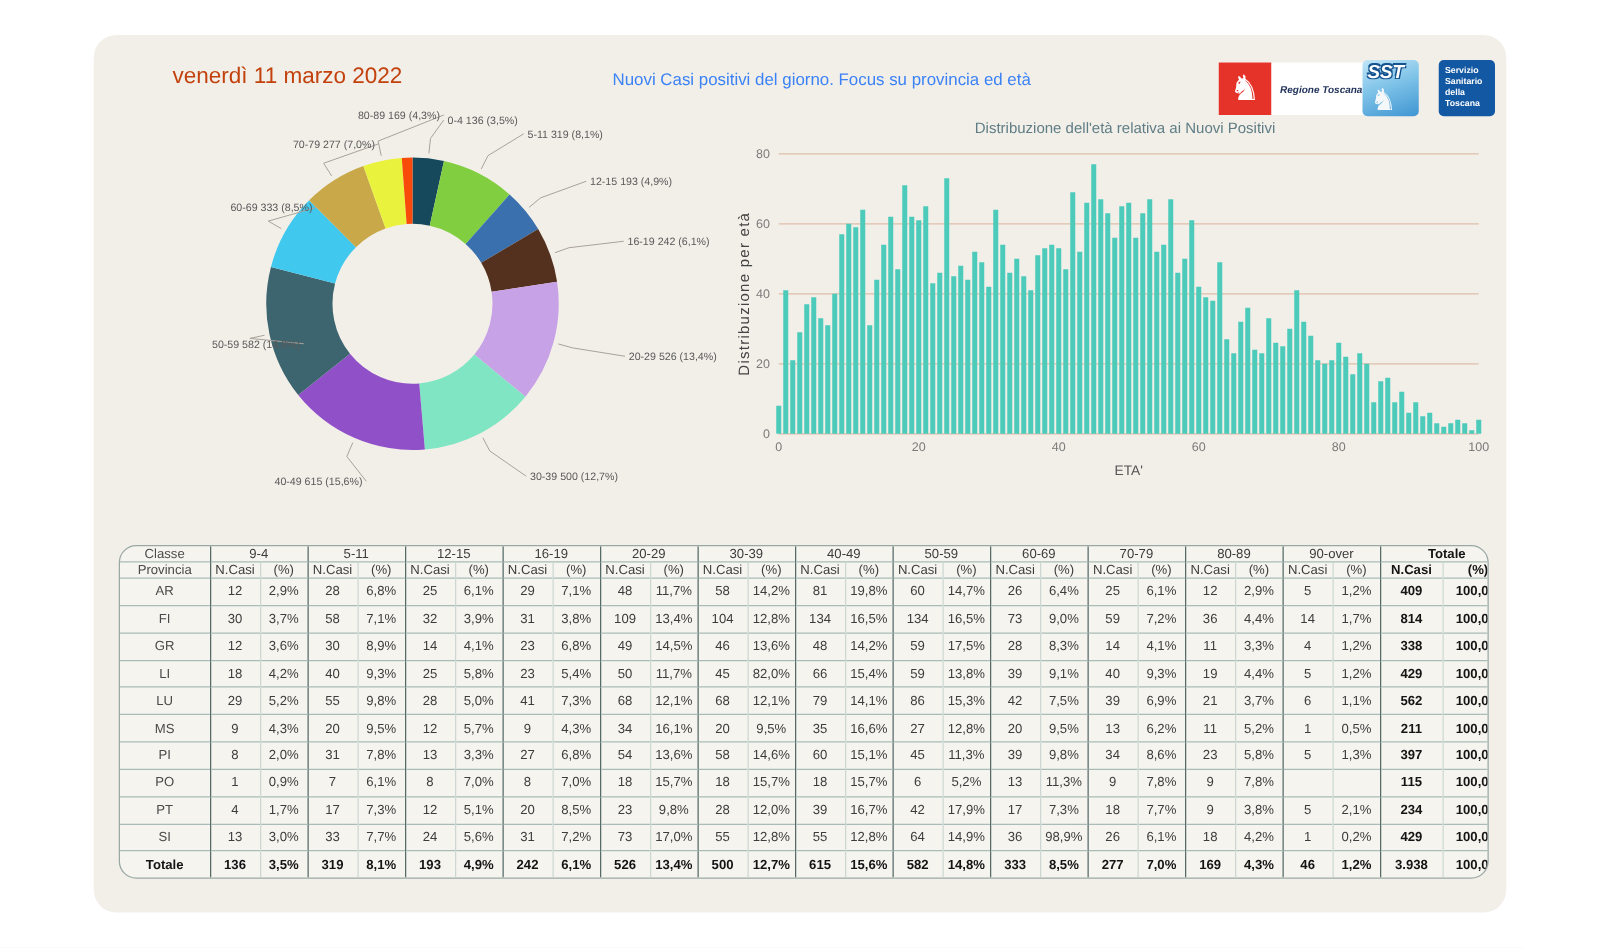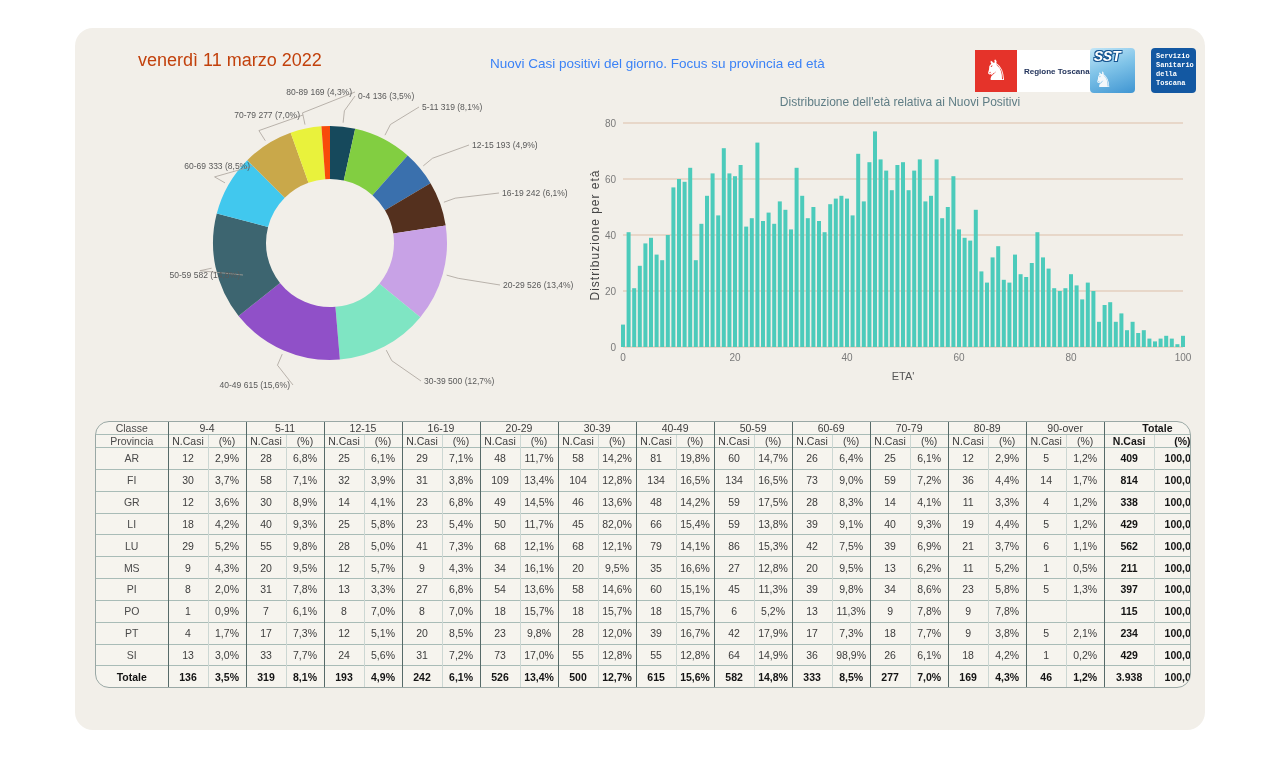--- a/index.html
+++ b/index.html
@@ -4,30 +4,30 @@
 <style>
   html,body{margin:0;padding:0;width:1280px;height:758px;background:#ffffff;overflow:hidden;
     font-family:"Liberation Sans",sans-serif;}
   .panel{position:absolute;left:75px;top:28px;width:1130px;height:702px;background:#f2efe9;border-radius:18px;}
   .date-title{position:absolute;left:138px;top:50px;font-size:18px;color:#c2410c;}
   .main-title{position:absolute;left:490px;top:56px;font-size:13.5px;color:#3b82f6;}
   
   .logo-rt{position:absolute;left:975px;top:50px;height:42px;background:#ffffff;display:flex;align-items:center;padding-right:8px;}
   .rt-square{width:42px;height:42px;background:#e5332a;display:flex;align-items:center;justify-content:center;}
   .rt-square span{color:#ffffff;font-size:28px;line-height:1;}
-  .rt-label{font-size:8px;font-weight:bold;color:#23345c;margin-left:7px;}
-  .logo-sst{position:absolute;left:1090px;top:48px;display:flex;gap:16px;font-family:Liberation Mono, monospace;}
+  .rt-label{font-size:8px;font-weight:bold;color:#23345c;margin-left:7px;font-style:italic;}
+  .logo-sst{position:absolute;left:1090px;top:48px;display:flex;gap:16px;}
   .sst-square{width:45px;height:45px;border-radius:4px;background:linear-gradient(160deg,#c3e6f7 0%,#7fc3e8 45%,#3f95d2 100%);position:relative;overflow:hidden;}
   .sst-abbr{position:absolute;left:4px;top:1px;font-size:15px;font-weight:bold;font-style:italic;color:#ffffff;
     text-shadow:1px 1px 0 #14538f, -1px 1px 0 #14538f, 1px -1px 0 #14538f, -1px -1px 0 #14538f;}
   .sst-horse{position:absolute;left:6px;bottom:0px;font-size:24px;color:#f4f8fb;line-height:1;}
   .sst-text{width:45px;height:45px;border-radius:4px;background:#1358a2;color:#ffffff;font-size:7px;font-weight:bold;
     line-height:1.3;padding:4px 0 0 5px;box-sizing:border-box;}
   svg text{font-family:"Liberation Sans",sans-serif;}
-  .tablewrap{position:absolute;left:95px;top:421px;width:1096px;height:267px;background:#f6f4ee;
+  .tablewrap{position:absolute;left:95px;top:436px;width:1096px;height:267px;background:#f6f4ee;
     border:1.5px solid #9aa8a5;border-radius:14px;overflow:hidden;box-sizing:border-box;}
   table{border-collapse:collapse;table-layout:fixed;width:100%;height:100%;}
   th,td{font-size:10.5px;font-weight:normal;text-align:center;color:#3c3c3c;padding:0;border-top:1px solid #a9bcb7;overflow:hidden;white-space:nowrap;}
   thead tr:first-child th{border-top:none;}
   .gs{border-left:1px solid #566a68;}
   .ps{border-left:1px solid #ccd7d3;}
   .rowlab{color:#4a4a4a;}
   .b{font-weight:bold;color:#141414;}
 </style>
 </head>

